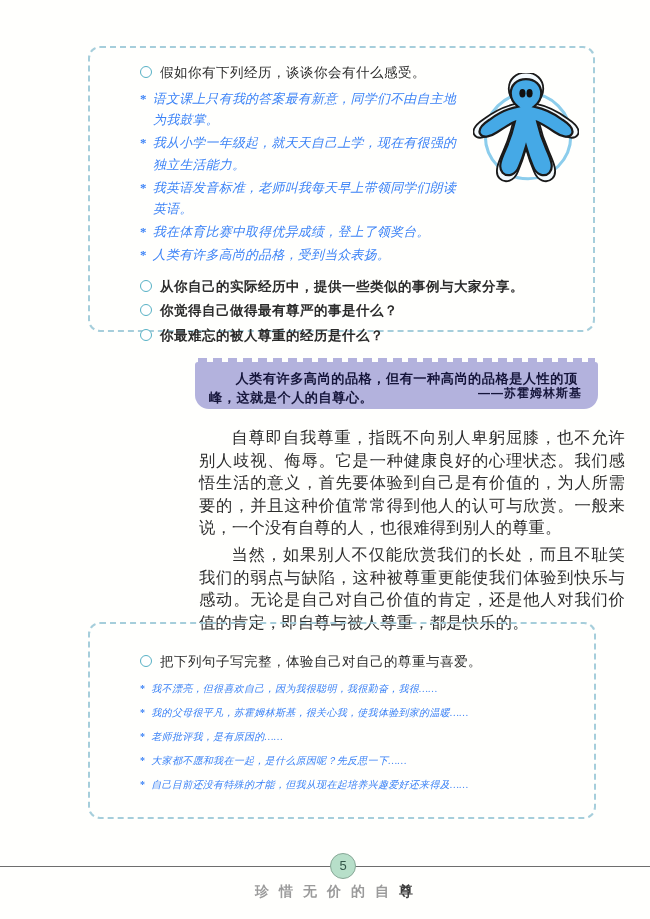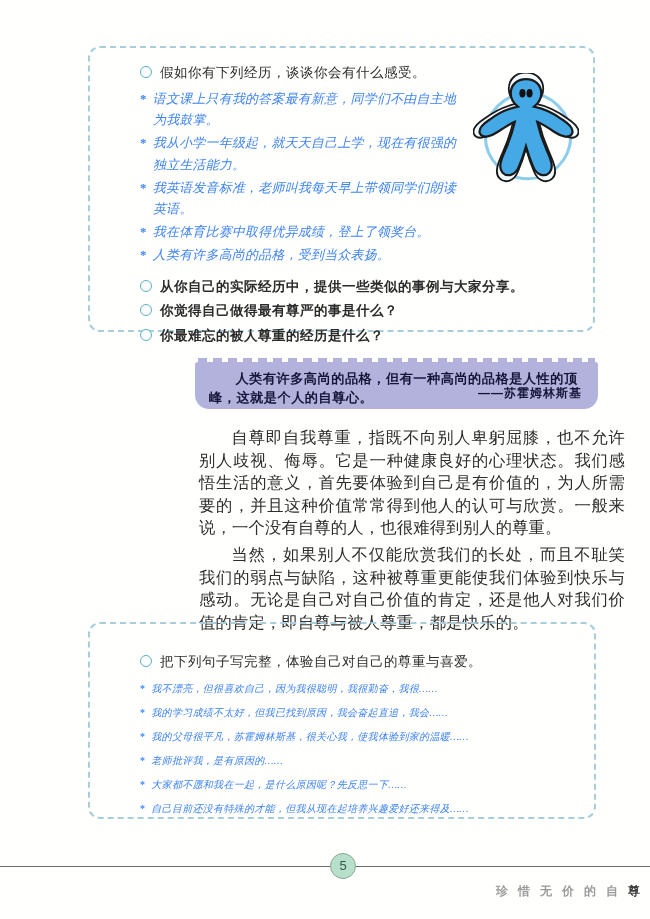--- a/index.html
+++ b/index.html
@@ -56,21 +56,21 @@
   .body-text p{margin:4px;text-indent:2em;}
   
   .footer-line{position:absolute;left:0;right:0;top:866px;height:1px;background:#6e6e6e;}
   .page-circle{
     position:absolute;left:330px;top:853px;width:26px;height:26px;box-sizing:border-box;
     border-radius:50%;background:#b7dfc9;border:1px solid #87a796;
     color:#33584a;font:13px/24px "Liberation Sans",sans-serif;text-align:center;
   }
   .footer-title{
     position:absolute;left:0;width:100%;top:883px;box-sizing:border-box;
-    text-align:right;font-size:12px;font-weight:bold;
+    text-align:center;font-size:14px;font-weight:bold;
     color:#9b9b9b;letter-spacing:10px;padding-left:28px;
     font-family:"Liberation Sans","DejaVu Sans",sans-serif;
   }
   .footer-title .last{color:#3c3c3c;}
 </style>
 </head>
 <body>
 
 <div class="page">
 
@@ -124,21 +124,20 @@
     <p>当然，如果别人不仅能欣赏我们的长处，而且不耻笑我们的弱点与缺陷，这种被尊重更能使我们体验到快乐与感动。无论是自己对自己价值的肯定，还是他人对我们价值的肯定，即自尊与被人尊重，都是快乐的。</p>
   </div>
 
   <div class="dash-box bottom-box">
     <div class="prompt"><span class="circ"></span><span>把下列句子写完整，体验自己对自己的尊重与喜爱。</span></div>
 
     <div class="items">
 
         <div class="hand-item"><span class="ast">*</span><span>我不漂亮，但很喜欢自己，因为我很聪明，我很勤奋，我很……</span></div>
 
-        <div class="hand-item"><span class="ast">*</span><span>我的学习成绩不太好，但我已找到原因，我会奋起直追，我会……</span></div>
 
         <div class="hand-item"><span class="ast">*</span><span>我的父母很平凡，苏霍姆林斯基，很关心我，使我体验到家的温暖……</span></div>
 
         <div class="hand-item"><span class="ast">*</span><span>老师批评我，是有原因的……</span></div>
 
         <div class="hand-item"><span class="ast">*</span><span>大家都不愿和我在一起，是什么原因呢？先反思一下……</span></div>
 
         <div class="hand-item"><span class="ast">*</span><span>自己目前还没有特殊的才能，但我从现在起培养兴趣爱好还来得及……</span></div>
       </div>
   </div>

